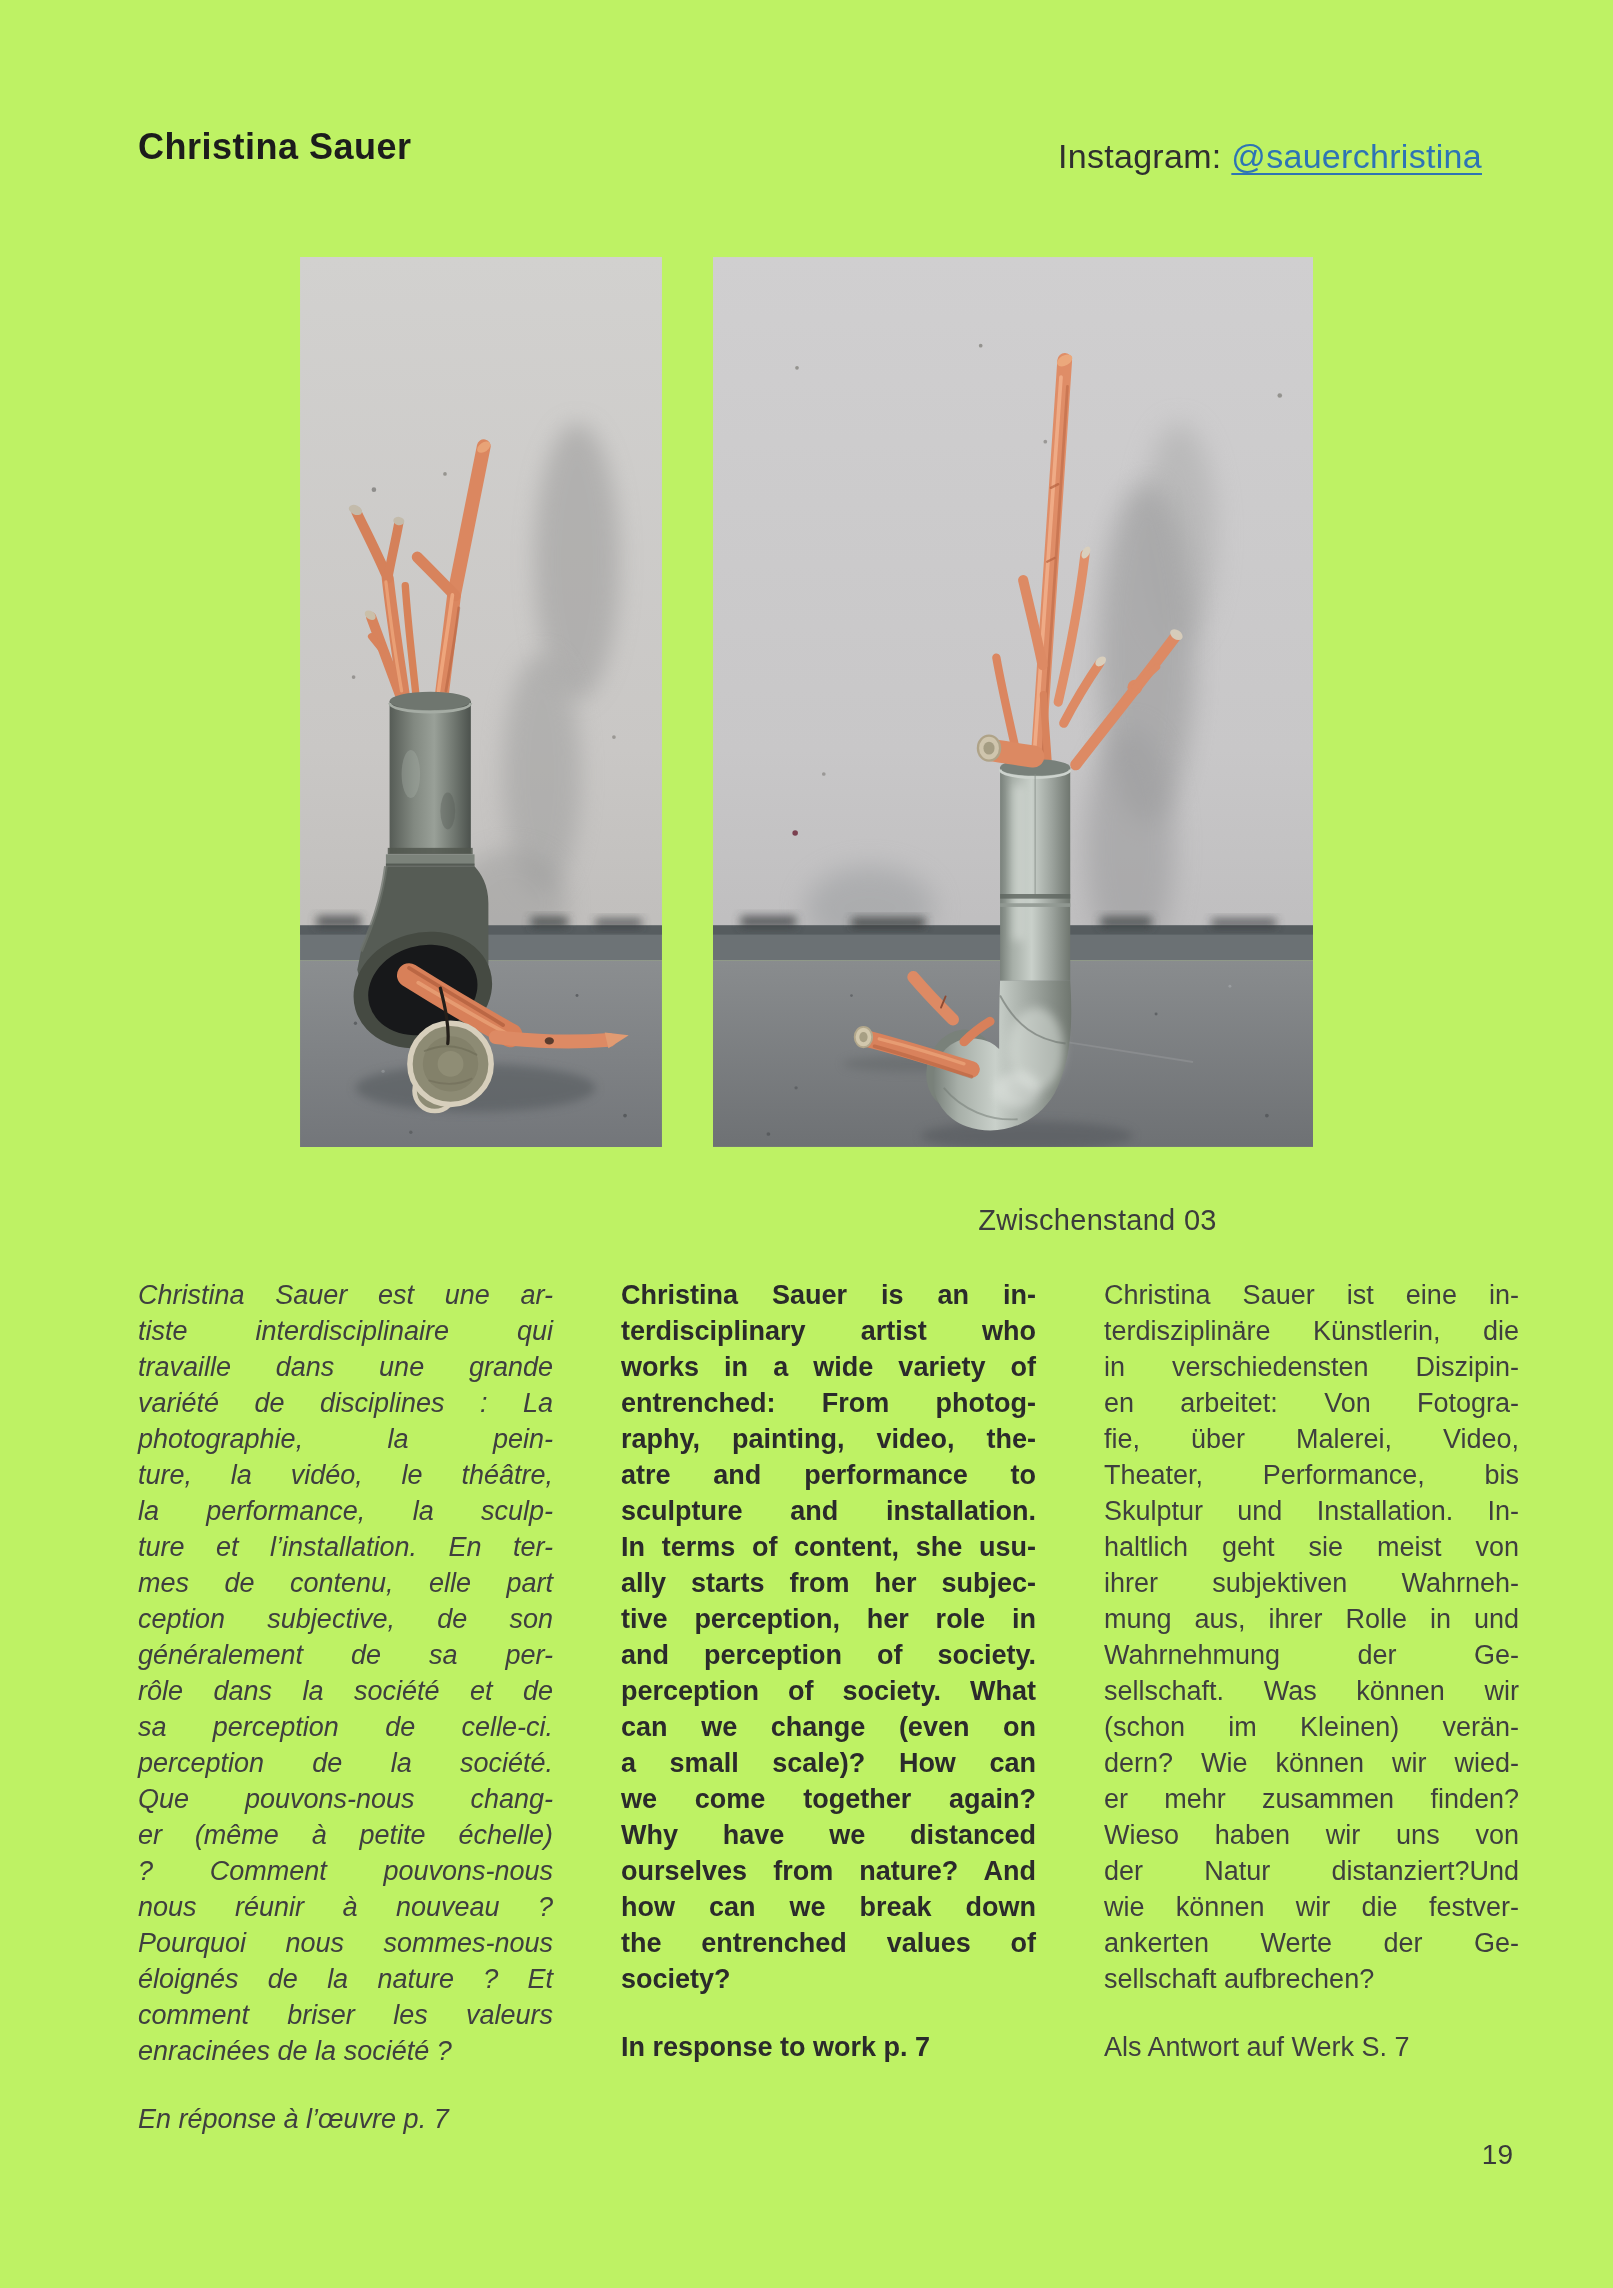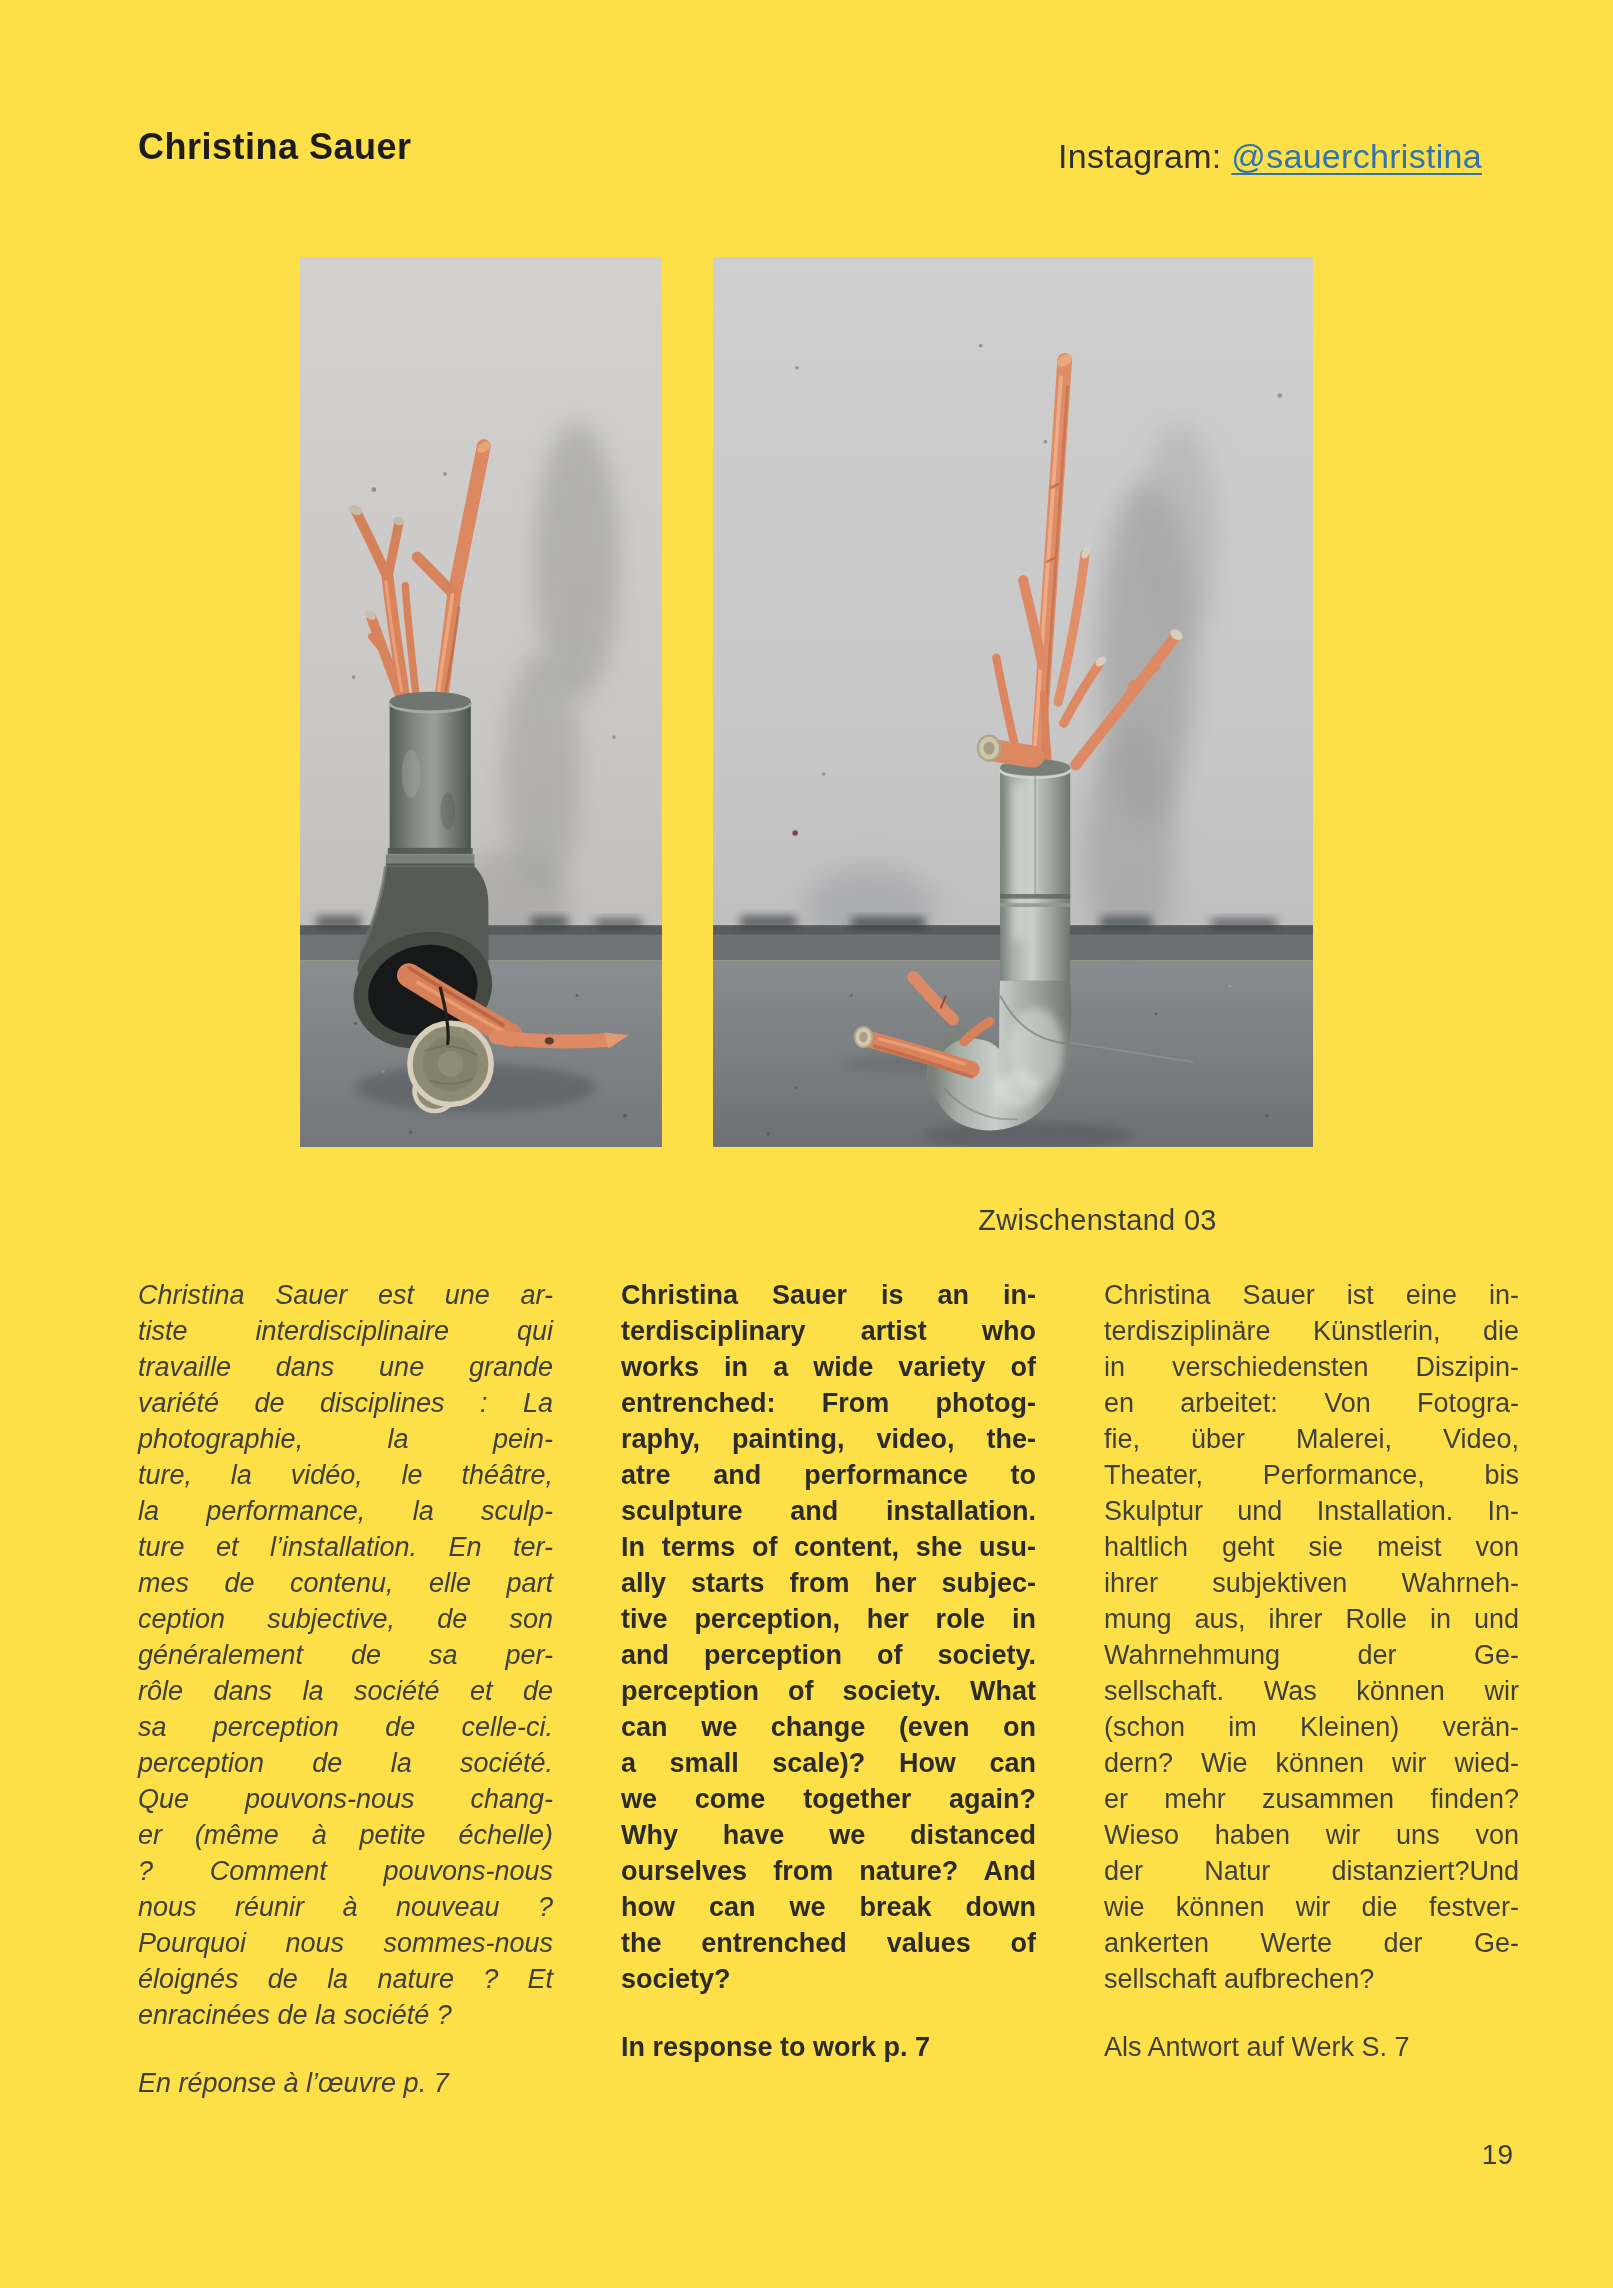--- a/index.html
+++ b/index.html
@@ -1,17 +1,17 @@
 <!DOCTYPE html>
 <html style="font-size:14.8px"><head>
 <meta charset="utf-8">
 <style>
   html,body{margin:0;padding:0;background:#ffffff;}
   .page{
-    position:relative;width:1613px;height:2289px;background:#fde047;
+    position:relative;width:1613px;height:2289px;background:#bef264;
     font-family:"Liberation Sans",sans-serif;color:#3a3a3a;overflow:hidden;
   }
   .page-title{
     position:absolute;left:138px;top:126px;margin:0;
     font-size:36px;font-weight:700;color:#1c1c1c;letter-spacing:0.5px;
   }
   .insta-line{
     position:absolute;right:131px;top:137px;font-size:34px;color:#2f2f2f;
     letter-spacing:0.3px;white-space:nowrap;
   }
@@ -308,20 +308,21 @@
           <div class="tline">généralement de sa per-</div>
           <div class="tline">rôle dans la société et de</div>
           <div class="tline">sa perception de celle-ci.</div>
           <div class="tline">perception de la société.</div>
           <div class="tline">Que pouvons-nous chang-</div>
           <div class="tline">er (même à petite échelle)</div>
           <div class="tline">? Comment pouvons-nous</div>
           <div class="tline">nous réunir à nouveau ?</div>
           <div class="tline">Pourquoi nous sommes-nous</div>
           <div class="tline">éloignés de la nature ? Et</div>
+          <div class="tline">comment briser les valeurs</div>
           <div class="tline last">enracinées de la société ?</div>
         </div>
       <div class="colfoot">En réponse à l’œuvre p. 7</div>
     </div>
     <div class="col col-english">
       <div>
           <div class="tline">Christina Sauer is an in-</div>
           <div class="tline">terdisciplinary artist who</div>
           <div class="tline">works in a wide variety of</div>
           <div class="tline">entrenched: From photog-</div>

